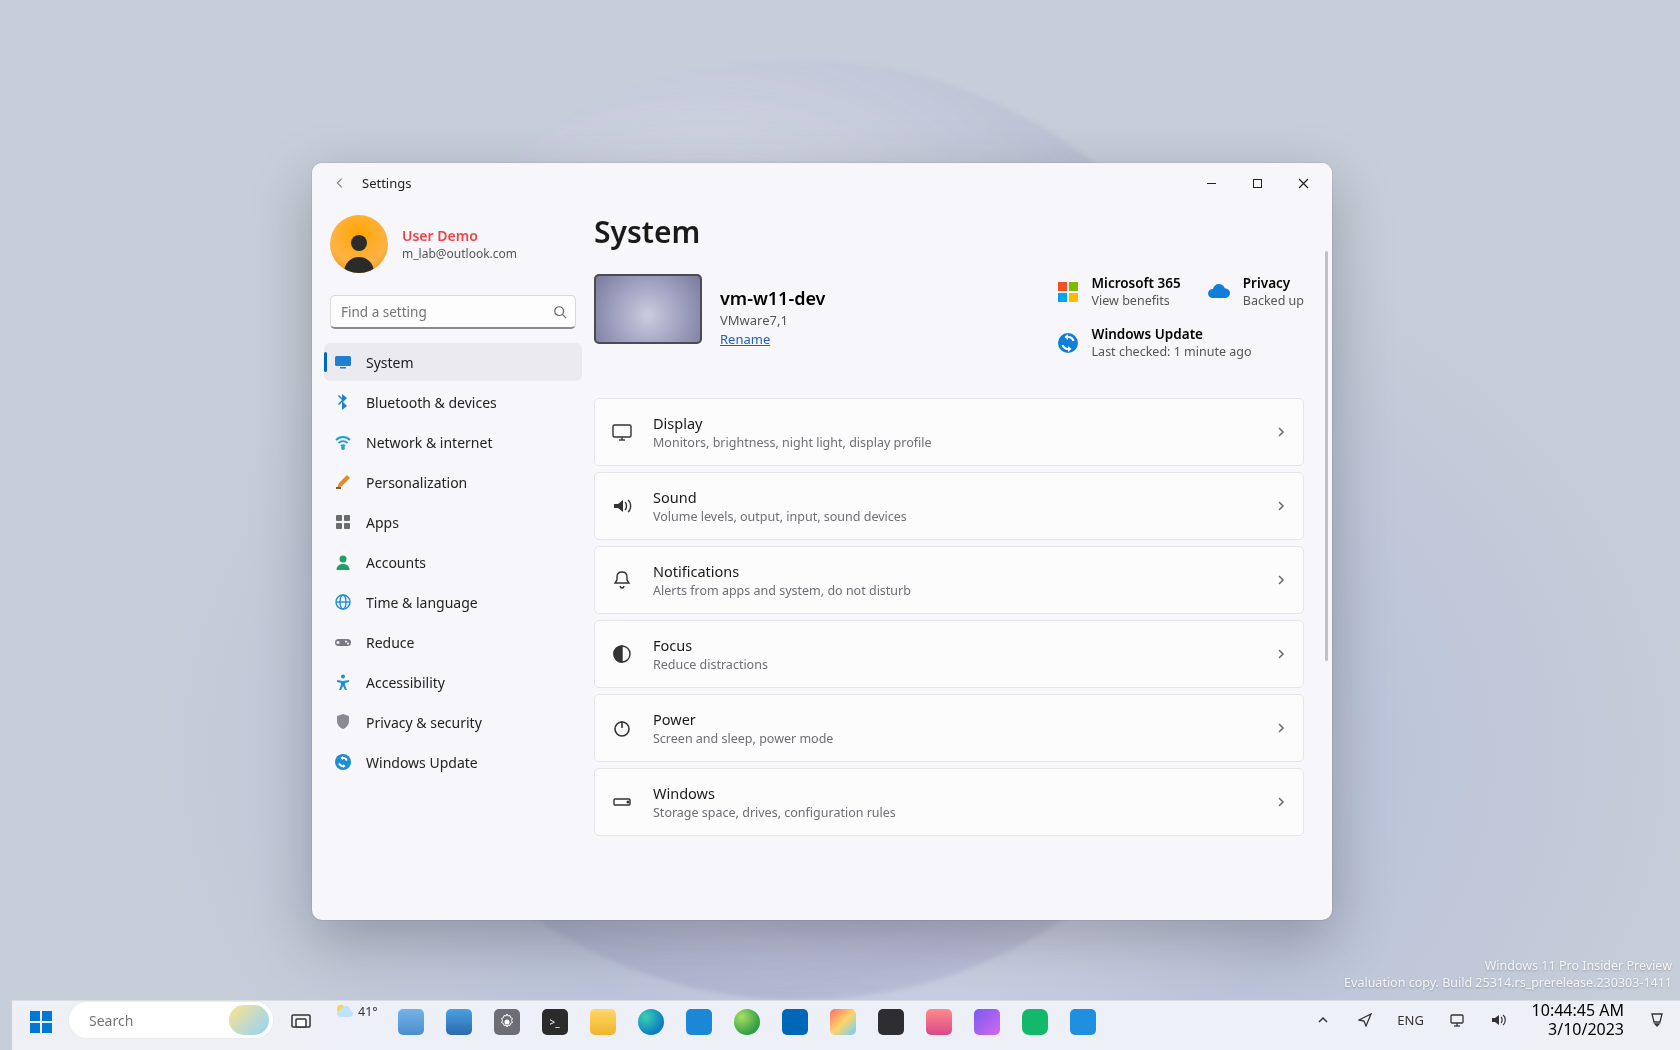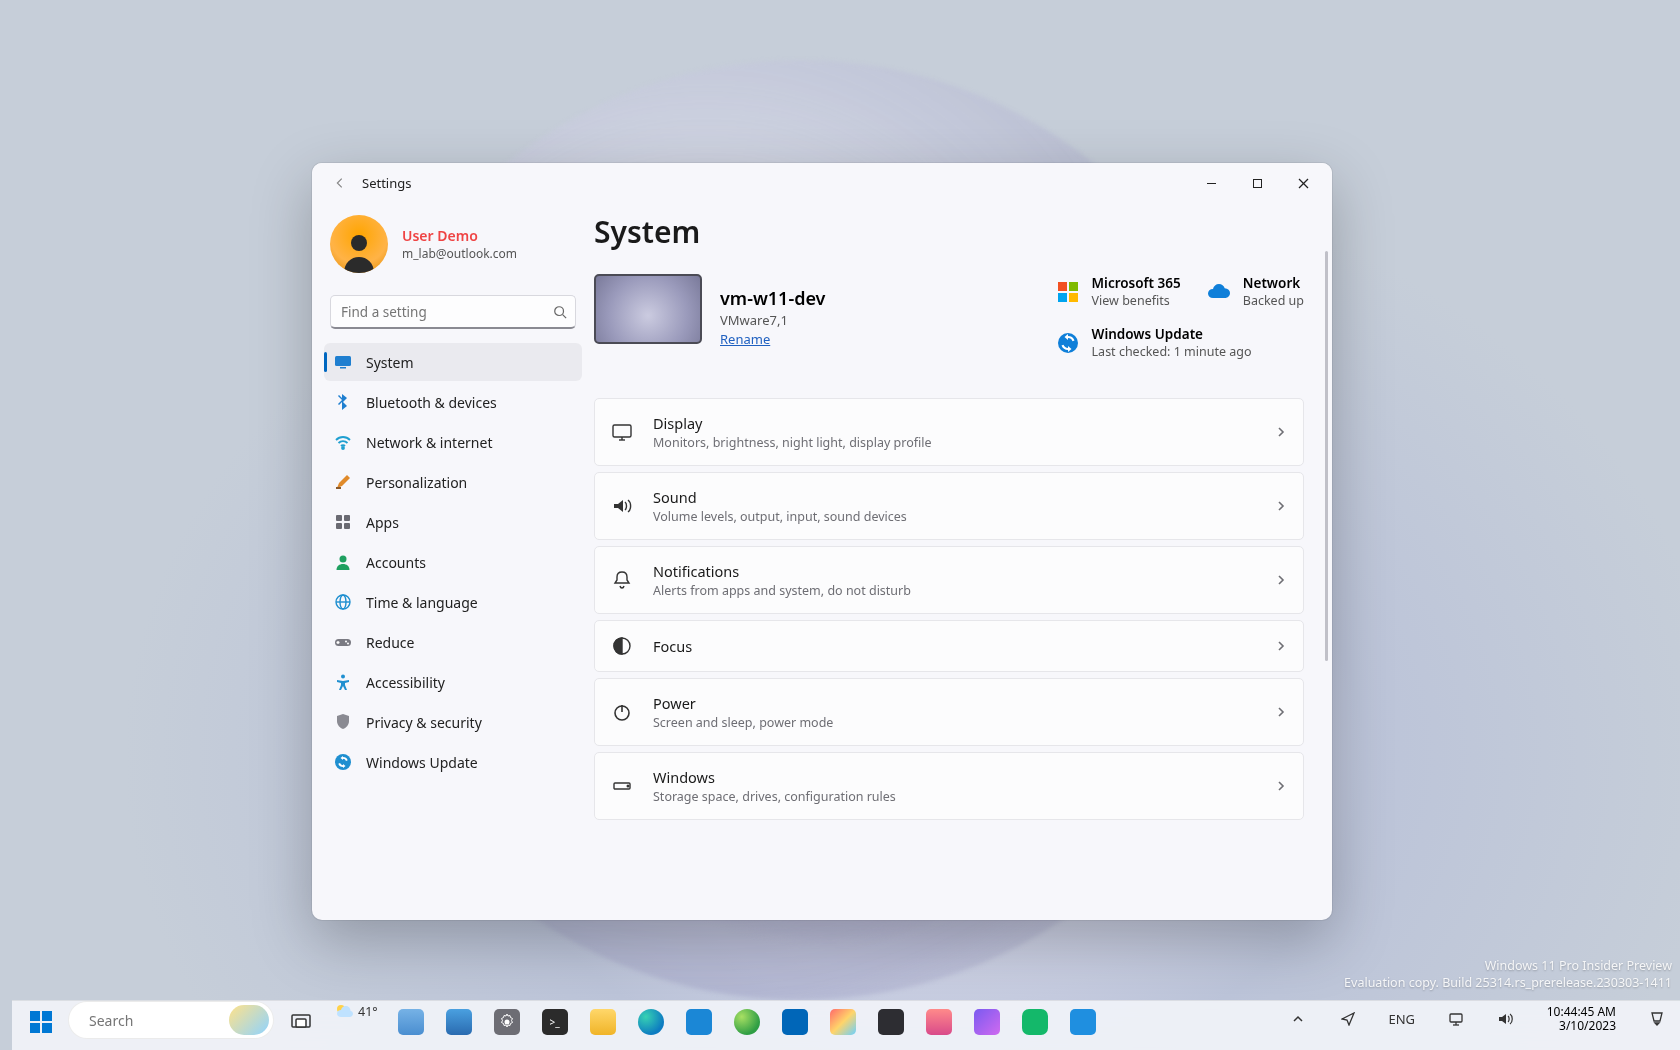--- a/index.html
+++ b/index.html
@@ -148,23 +148,23 @@
     position:absolute; right:4px; top:3px; width:40px; height:30px;
     background: linear-gradient(135deg,#ffe28a,#8fd3ff); border-radius: 15px;
   }
   .tb-icon {
     width: 42px; height: 42px; border-radius: 5px; display:flex; align-items:center; justify-content:center;
     position: relative;
   }
   .tb-app { width:26px; height:26px; border-radius:5px; display:flex; align-items:center; justify-content:center; }
   .weather-pill { display:flex; align-items:center; gap:4px; font-size:12.5px; color:#333; padding:0 6px; }
 
-  .tray { margin-left:auto; display:flex; align-items:center; gap:20px; }
+  .tray { margin-left:auto; display:flex; align-items:center; gap:12px; }
   .tray-icon { width:30px; height:36px; display:flex; align-items:center; justify-content:center; color:#333; border-radius:4px; font-size:13px; }
-  .clock { text-align:right; font-size:12px; line-height:1.2; padding:0 6px; }
+  .clock { text-align:right; font-size:16px; line-height:1.2; padding:0 6px; }
 
   svg { display:block; }
 </style>
 </head>
 <body>
 
 <div class="wallpaper-swirl"></div>
 
 <div class="window">
   <div class="titlebar">
@@ -352,21 +352,21 @@
               <div class="cloud-sub">View benefits</div>
             </div>
           </div>
           <div class="cloud-item">
             <div class="cloud-icon">
               <svg width="24" height="16" viewBox="0 0 24 16">
                   <path d="M6 14c-3 0-5-2-5-4.5S3 5 6 5c.5-3 3-5 6-5 2.7 0 5 1.8 5.7 4.2C21 4.5 23 6.5 23 9c0 2.7-2.2 5-5 5H6z" fill="#0f7fd9"></path>
                 </svg>
             </div>
             <div>
-              <div class="cloud-title">Network</div>
+              <div class="cloud-title">Privacy</div>
               <div class="cloud-sub">Backed up</div>
             </div>
           </div>
           <div class="cloud-item" style="grid-column:1/3">
             <div class="cloud-icon">
               <svg width="22" height="22" viewBox="0 0 22 22">
                   <circle cx="11" cy="11" r="10" fill="#0f7fd9"></circle>
                   <path d="M11 4a7 7 0 0 1 6.5 4.4l-2 .8A5 5 0 0 0 11 6v2L7.5 5 11 2v2zm0 14a7 7 0 0 1-6.5-4.4l2-.8A5 5 0 0 0 11 16v-2l3.5 3L11 20v-2z" fill="#fff"></path>
                 </svg>
             </div>
@@ -432,20 +432,21 @@
           </div>
           <div class="card">
             <span class="card-icon">
               <svg width="22" height="22" viewBox="0 0 22 22" fill="none" stroke="currentColor" stroke-width="1.4">
                 <circle cx="11" cy="11" r="8"></circle>
                 <path d="M11 3a8 8 0 0 0 0 16z" fill="currentColor"></path>
               </svg>
             </span>
             <div class="card-body">
               <div class="card-title">Focus</div>
+              <div class="card-sub">Reduce distractions</div>
             </div>
             <span class="card-chevron">
               <svg width="12" height="12" viewBox="0 0 12 12" fill="none" stroke="currentColor" stroke-width="1.6">
                 <path d="M4 2l4 4-4 4"></path>
               </svg>
             </span>
           </div>
           <div class="card">
             <span class="card-icon">
               <svg width="22" height="22" viewBox="0 0 22 22" fill="none" stroke="currentColor" stroke-width="1.6">

